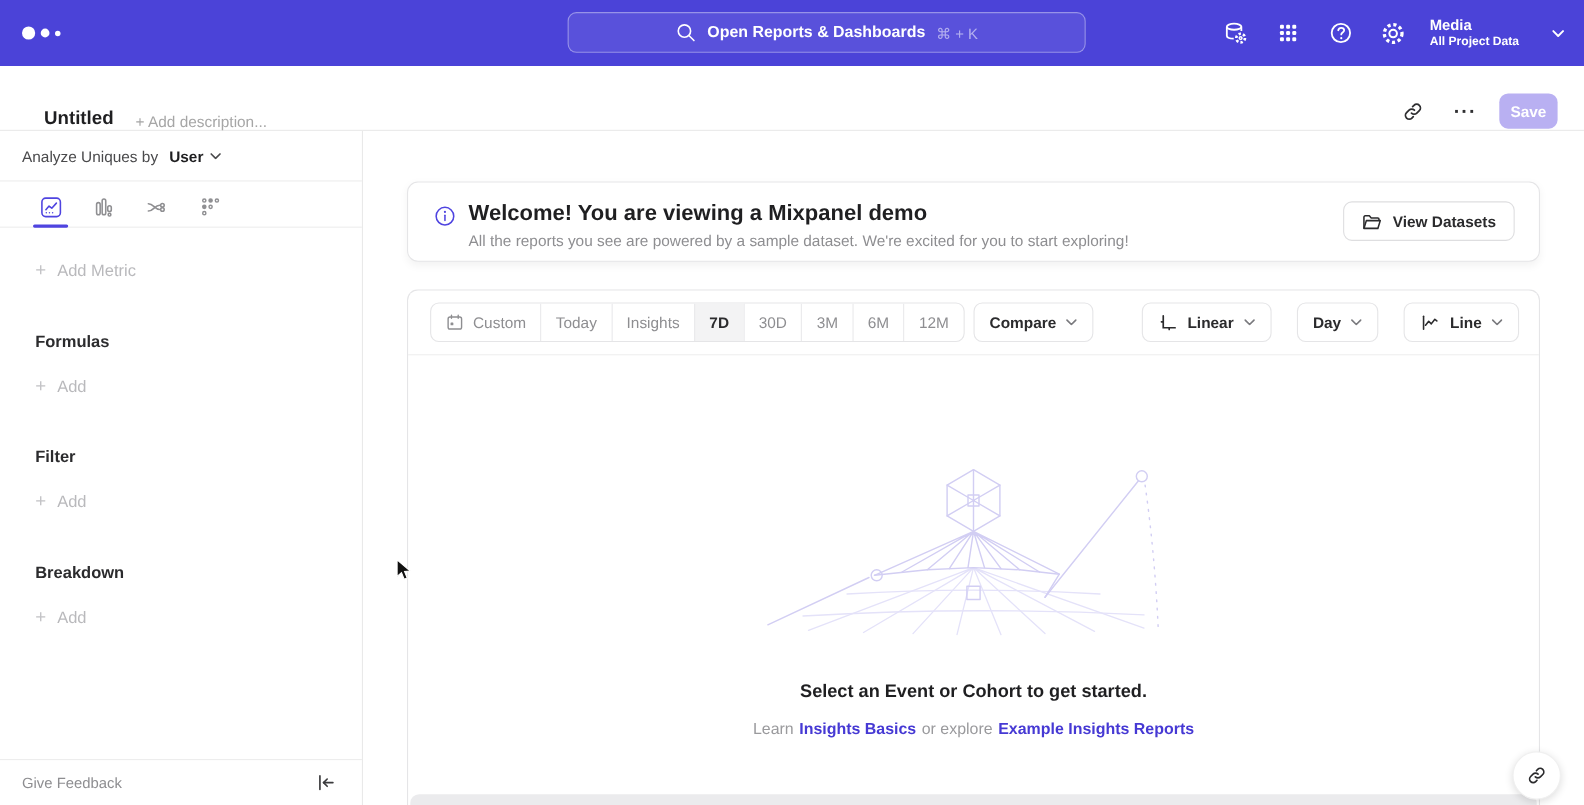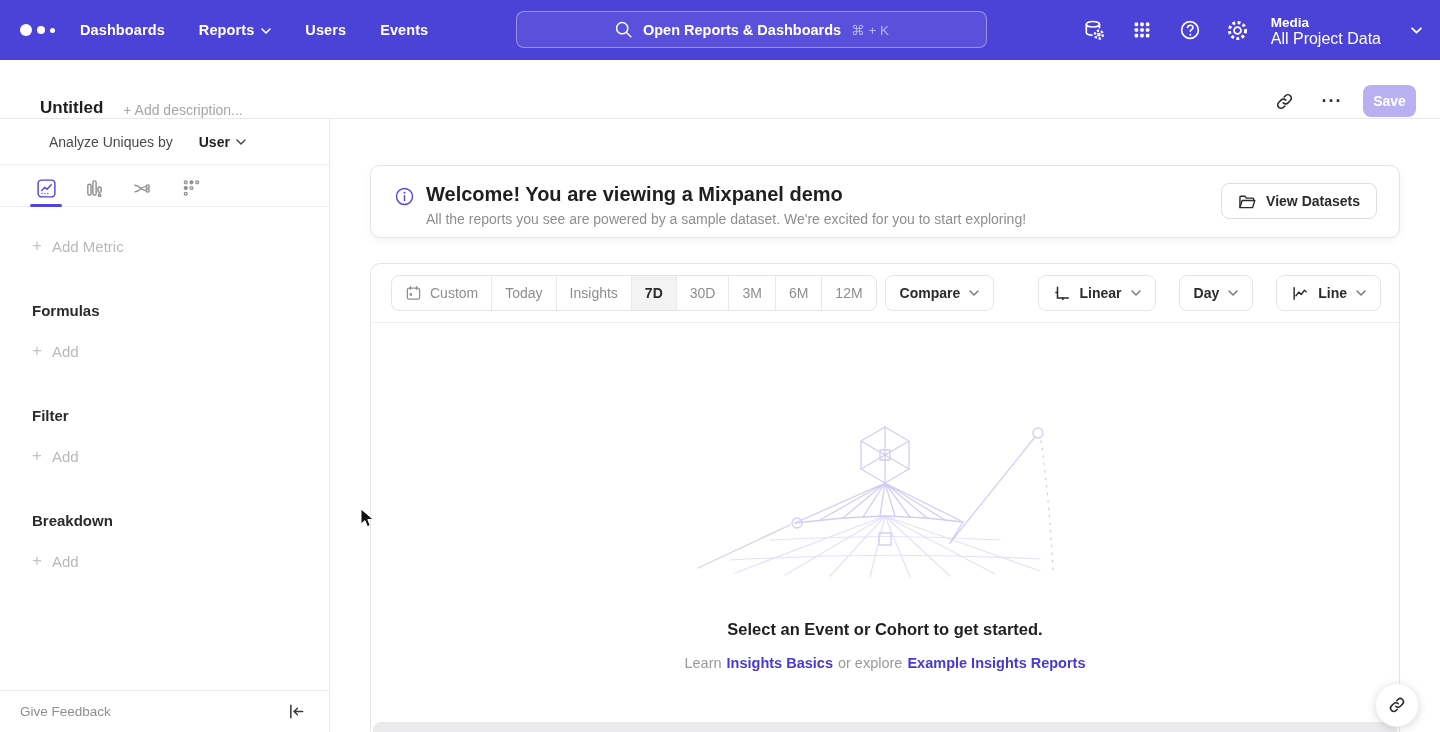--- a/index.html
+++ b/index.html
@@ -23,40 +23,40 @@
     border-radius:8px; display:flex; align-items:center; justify-content:center;
     gap:10px; cursor:text; }
   .searchbar .ph { font-size:14.5px; font-weight:600; color:#fff; }
   .searchbar .kbd { font-size:13.5px; color:rgba(255,255,255,.55); font-weight:500; }
   .nav-right { position:absolute; right:18px; top:0; height:60px; display:flex;
     align-items:center; gap:10px; }
   .icon-btn { width:38px; height:38px; display:flex; align-items:center;
     justify-content:center; cursor:pointer; border-radius:6px; }
   .project { margin-left:4px; display:flex; align-items:center; gap:30px; cursor:pointer; }
   .project .pname { font-size:13.5px; font-weight:700; line-height:17px; }
-  .project .pscope{ font-size:16px; font-weight:400; line-height:15px; }
+  .project .pscope{ font-size:11px; font-weight:700; line-height:15px; }
 
   
   .rheader { position:absolute; left:0; top:60px; width:1440px; height:59px;
     background:#fff; border-bottom:1px solid #e9e9e9; display:flex; align-items:flex-end; z-index:25; }
   .rtitle { margin-left:40px; font-size:17px; font-weight:700; color:#1f1f21; cursor:text; }
   .rdesc  { margin-left:20px; font-size:14px; color:#a6a6a6; cursor:text; }
   .rheader-right { position:absolute; right:24px; display:flex; align-items:center; gap:14px; }
   .hicon { width:34px; height:34px; display:flex; align-items:center; justify-content:center;
     color:#2f2f31; cursor:pointer; border-radius:6px; }
   .ellipsis { font-size:18px; font-weight:700; letter-spacing:1px; color:#2f2f31; line-height:10px; }
   .save-btn { width:53px; height:32px; background:#b9b0f2; color:#fff; border:none;
     border-radius:8px; font-size:14px; font-weight:700; cursor:default;
     font-family:"Liberation Sans",sans-serif; }
 
   
   .sidebar { position:absolute; left:0; top:119px; width:330px; height:613px;
     background:#fff; border-right:1px solid #e9e9e9; z-index:20; }
-  .analyze-row { height:46px; display:flex; align-items:center; padding-left:49px;
-    gap:22px; border-bottom:1px solid #ededed; }
+  .analyze-row { height:46px; display:flex; align-items:center; padding-left:20px;
+    gap:6px; border-bottom:1px solid #ededed; }
   .analyze-row .alabel { font-size:14px; color:#4a4a4c; }
   .analyze-row .avalue { font-size:14px; font-weight:700; color:#1f1f21; margin-left:4px;
     display:flex; align-items:center; gap:6px; cursor:pointer; }
   .tabs-row { height:42px; display:flex; align-items:flex-start; padding:8px 0 0 30px;
     gap:16px; border-bottom:1px solid #ededed; position:relative; }
   .tab { width:32px; height:30px; display:flex; align-items:center; justify-content:center;
     color:#8f8f92; cursor:pointer; position:relative; }
   .tab.selected { color:#4f44e0; }
   .tab.selected::after { content:""; position:absolute; left:0; right:0; bottom:-4px;
     height:3px; border-radius:2px; background:#4f44e0; }
@@ -122,39 +122,20 @@
 </style>
 </head>
 <body>
 
 <div class="topnav">
   <div class="logo">
       <i></i>
       <i></i>
       <i></i>
     </div>
-  <div class="nav-items">
-    <div class="nav-item">
-        <span>Dashboards</span>
-      </div>
-    <div class="nav-item">
-      <span>Reports</span>
-      <span>
-          <svg width="10" height="6" viewBox="0 0 10 6">
-            <path d="M1 1l4 4 4-4" stroke="#fff" stroke-width="1.6" fill="none" stroke-linecap="round" stroke-linejoin="round"></path>
-          </svg>
-        </span>
-    </div>
-    <div class="nav-item">
-        <span>Users</span>
-      </div>
-    <div class="nav-item">
-        <span>Events</span>
-      </div>
-  </div>
 
   <div class="searchbar">
     <span>
       <svg width="19" height="19" viewBox="0 0 22 22">
           <circle cx="9.5" cy="9.5" r="6.5" stroke="#fff" stroke-width="1.7" fill="none"></circle>
           <path d="M14.5 14.5 L19.5 19.5" stroke="#fff" stroke-width="1.7" stroke-linecap="round"></path>
         </svg>
     </span>
     <span class="ph">Open Reports &amp; Dashboards</span>
     <span class="kbd">⌘ + K</span>

